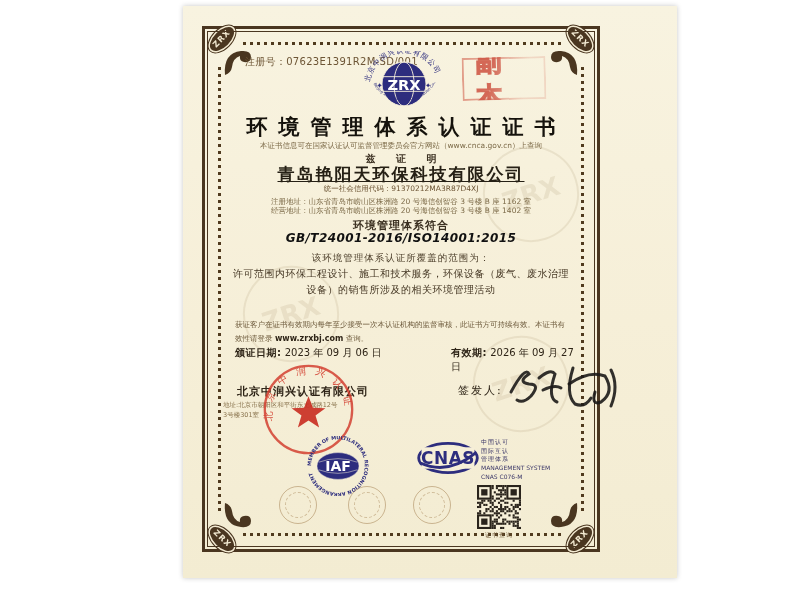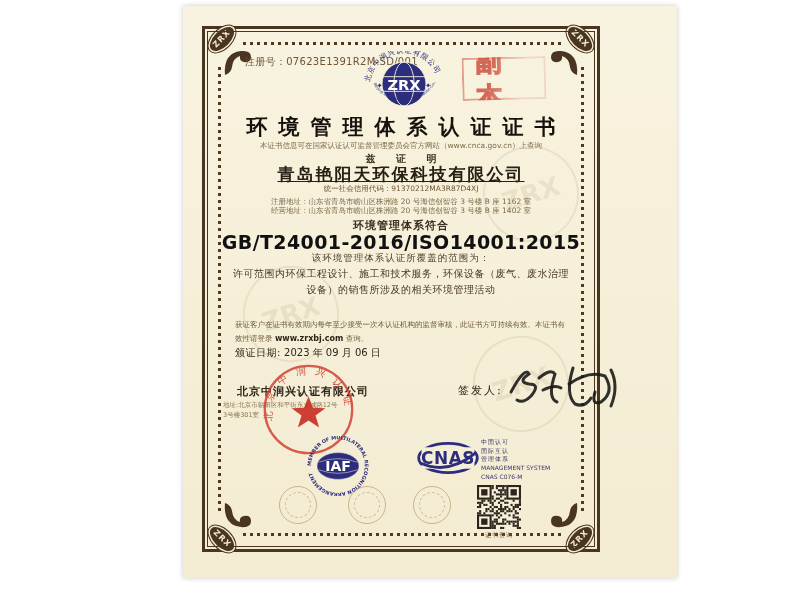--- a/index.html
+++ b/index.html
@@ -59,30 +59,30 @@
   .title { top:107px; font-size:21px; font-weight:bold; color:#15120c; letter-spacing:11px; text-indent:11px; }
   .subtitle { top:135px; font-size:7.5px; color:#7c6a48; }
   .certify { top:146px; font-size:10px; font-weight:bold; color:#3c3122; letter-spacing:9px; text-indent:9px;font-family:Liberation Serif, serif; }
   .company { top:157px; font-size:17px; font-weight:bold; color:#262015; letter-spacing:2px;
     font-family:"DejaVu Serif","Liberation Serif",serif;text-decoration:underline; }
   .credit { top:178px; font-size:7.5px; color:#6d5535; }
   .addr1 { top:191px; font-size:7.5px; color:#7c6a48; }
   .addr2 { top:200px; font-size:7.5px; color:#7c6a48; }
   .conform { top:212px; font-size:11px; font-weight:bold; color:#3c3122; letter-spacing:1px;
     font-family:"DejaVu Serif","Liberation Serif",serif; }
-  .standard { top:225px; font-size:19px; font-weight:bold; color:#111; letter-spacing:.4px; }
+  .standard { top:225px; font-size:12px; font-weight:bold; color:#111; letter-spacing:.4px;font-style:italic; }
   .scope-intro { top:246px; font-size:9.5px; color:#4a3c28; letter-spacing:1px; }
   .scope { top:260px; left:48px; width:340px; font-size:10px; line-height:1.55; color:#45372​4;
     color:#453724; text-align:center; letter-spacing:.5px; }
 
   .notice { position:absolute; left:52px; top:312px; width:334px; font-size:7.5px; line-height:1.8; color:#6d5a3c; }
   .notice b { color:#2e2417; font-size:8px; }
 
   .dates { position:absolute; left:52px; top:340px; width:340px; font-size:10px; color:#2e2417; }
-  .dates .lbl { font-weight:normal; letter-spacing:.5px; }
+  .dates .lbl { font-weight:bold; letter-spacing:.5px; }
   .date-valid { position:absolute; left:216px; top:0; }
 
   .issuer { position:absolute; left:54px; top:378px; font-size:11px; font-weight:bold; color:#2e2417; letter-spacing:1px; }
   .issuer-addr { position:absolute; left:40px; top:395px; width:150px; 
     font-size:6.5px; line-height:1.5; color:#8a744e; }
 
   .red-seal { position:absolute; left:78px; top:356px; width:95px; height:95px; opacity:.88; }
 
   .signer { position:absolute; left:275px; top:377px; font-size:11px; font-weight:normal; color:#2e2417; letter-spacing:2px; }
   .signature { position:absolute; left:320px; top:352px; width:125px; height:60px; }
@@ -180,20 +180,24 @@
     <div class="centered scope-intro">该环境管理体系认证所覆盖的范围为：</div>
     <div class="centered scope">许可范围内环保工程设计、施工和技术服务，环保设备（废气、废水治理设备）的销售所涉及的相关环境管理活动</div>
 
     <div class="notice">
       <span>获证客户在证书有效期内每年至少接受一次本认证机构的监督审核，此证书方可持续有效。本证书有效性请登录 </span><b>www.zrxbj.com</b><span> 查询。</span>
     </div>
 
     <div class="dates">
       <span class="lbl">颁证日期:</span>
       <span>2023 年 09 月 06 日</span>
+      <span class="date-valid">
+        <span class="lbl">有效期:</span>
+        <span>2026 年 09 月 27 日</span>
+      </span>
     </div>
 
     <div class="issuer">北京中润兴认证有限公司</div>
     <div class="issuer-addr">
       <div>地址:北京市朝阳区和平街东土城路12号</div>
       <div>3号楼301室</div>
     </div>
 
     <svg class="red-seal" viewBox="0 0 100 100">
       <defs>

